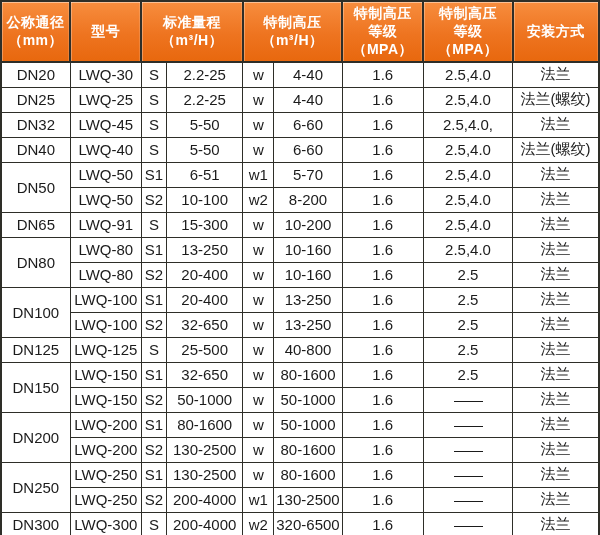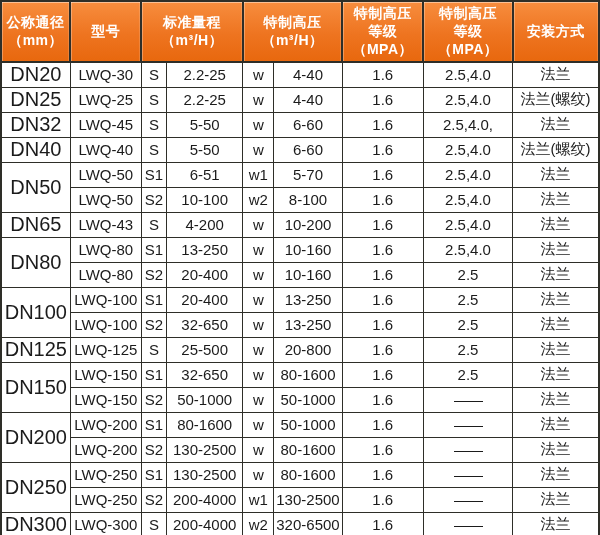--- a/index.html
+++ b/index.html
@@ -52,21 +52,21 @@
     border: 1px solid #2e2e28;
     height: 24px;
     padding: 0 1px;
     text-align: center;
     vertical-align: middle;
     font-size: 15px;
     color: #1b1b1b;
     white-space: nowrap;
     overflow: hidden;
   }
-  td.dn { font-size: 20px; margin-top: 34px; }
+  td.dn { font-size: 15px; margin-top: 34px; }
   td.dash-cell { letter-spacing: -1px; }
 </style>
 </head>
 <body>
 
 <div class="wrap">
   <table class="spec">
     <colgroup>
       <col class="c1">
         <col class="c2">
@@ -162,30 +162,30 @@
         <td>5-70</td>
         <td>1.6</td>
         <td>2.5,4.0</td>
         <td>法兰</td>
       </tr>
       <tr>
         <td>LWQ-50</td>
         <td>S2</td>
         <td>10-100</td>
         <td>w2</td>
-        <td>8-100</td>
+        <td>8-200</td>
         <td>1.6</td>
         <td>2.5,4.0</td>
         <td>法兰</td>
       </tr>
       <tr>
         <td class="dn">DN65</td>
-        <td>LWQ-43</td>
-        <td>S</td>
-        <td>4-200</td>
+        <td>LWQ-91</td>
+        <td>S</td>
+        <td>15-300</td>
         <td>w</td>
         <td>10-200</td>
         <td>1.6</td>
         <td>2.5,4.0</td>
         <td>法兰</td>
       </tr>
       <tr>
         <td class="dn" rowspan="2">DN80</td>
         <td>LWQ-80</td>
         <td>S1</td>
@@ -226,21 +226,21 @@
         <td>1.6</td>
         <td>2.5</td>
         <td>法兰</td>
       </tr>
       <tr>
         <td class="dn">DN125</td>
         <td>LWQ-125</td>
         <td>S</td>
         <td>25-500</td>
         <td>w</td>
-        <td>20-800</td>
+        <td>40-800</td>
         <td>1.6</td>
         <td>2.5</td>
         <td>法兰</td>
       </tr>
       <tr>
         <td class="dn" rowspan="2">DN150</td>
         <td>LWQ-150</td>
         <td>S1</td>
         <td>32-650</td>
         <td>w</td>

